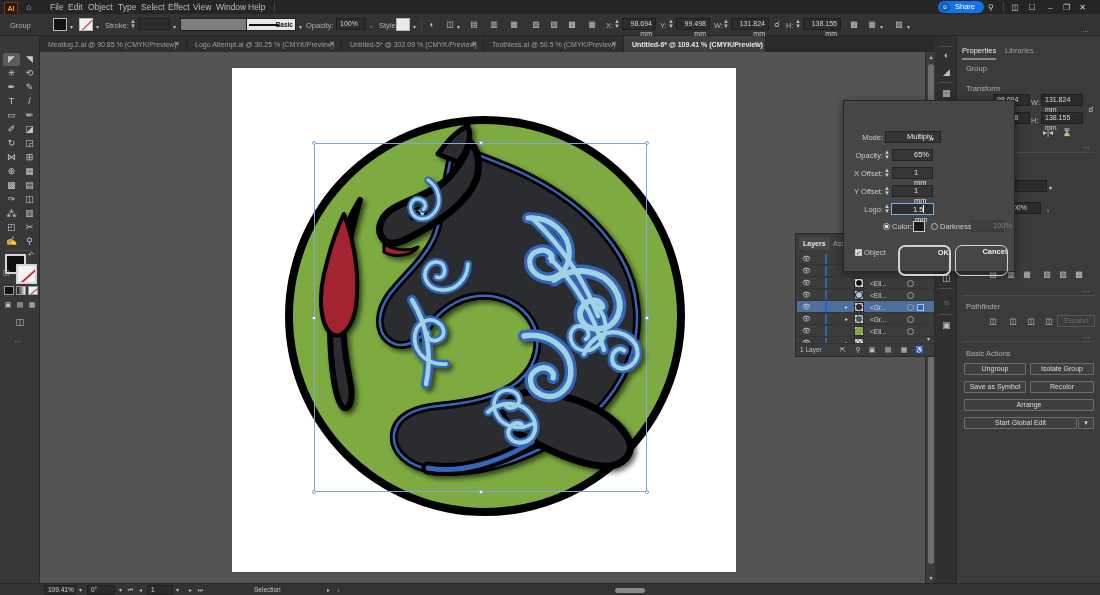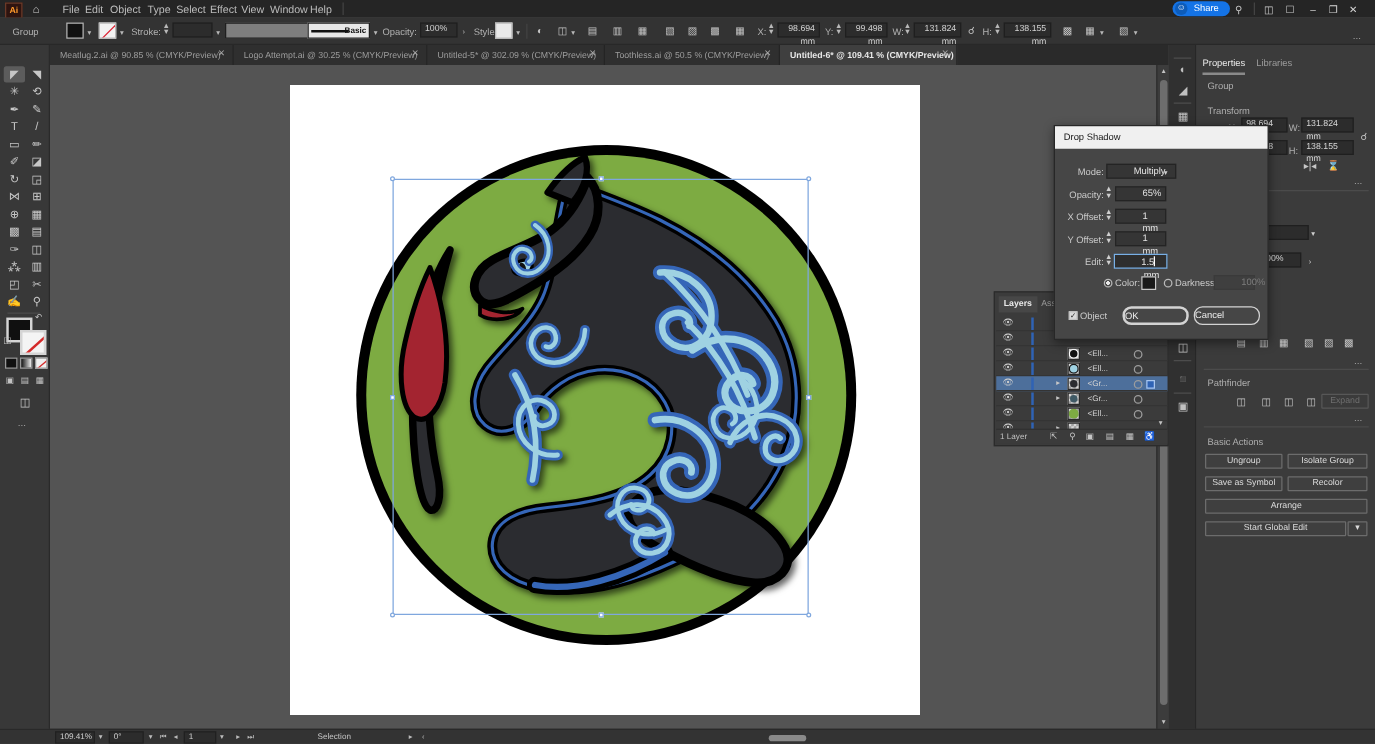--- a/index.html
+++ b/index.html
@@ -101,22 +101,22 @@
   .dlg-title span{position:absolute;left:7px;top:4px;font-size:7.5px;color:#141414;line-height:10px;}
   .d-lbl{position:absolute;font-size:7.5px;color:#cacaca;line-height:10px;text-align:right;white-space:nowrap;}
   .d-field{position:absolute;height:12px;background:#353535;border:1px solid #242424;box-sizing:border-box;
            font-size:7.5px;color:#e4e4e4;line-height:10px;padding-left:21px;}
   .d-field.focus{border:1px solid #79b0e6;background:#2e2e2e;}
   .d-chev{position:absolute;font-size:6px;color:#cfcfcf;line-height:8px;}
   .d-radio{position:absolute;width:7px;height:7px;border:1px solid #b9b9b9;border-radius:4px;box-sizing:border-box;}
   .d-radio.on{background:radial-gradient(circle,#e8e8e8 0 1.4px,transparent 1.6px);}
   .d-check{position:absolute;width:7px;height:7px;border:1px solid #c2c2c2;box-sizing:border-box;background:#d9d9d9;
            color:#1b1b1b;font-size:6px;line-height:6px;text-align:center;}
-  .d-btn{position:absolute;height:15px;border:1px solid #d3d3d3;border-radius:7px;box-sizing:border-box;background:transparent;
-         font-size:7.5px;color:#ededed;line-height:11px;text-align:left;}
+  .d-btn{position:absolute;height:31px;border:1px solid #d3d3d3;border-radius:7px;box-sizing:border-box;background:transparent;
+         font-size:7.5px;color:#ededed;line-height:11px;text-align:right;font-weight:bold;}
   .caret{position:absolute;width:1px;height:8px;background:#ffffff;}
 
   
   .statusbar{position:absolute;left:0;top:583px;width:1100px;height:12px;background:#333333;border-top:1px solid #292929;box-sizing:border-box;}
   .sb-field{position:absolute;top:1px;height:10px;background:#2c2c2c;border:1px solid #202020;box-sizing:border-box;
             font-size:6.5px;color:#d0d0d0;line-height:8px;padding-left:3px;}
   .sb-chev{position:absolute;top:3px;font-size:6px;color:#bdbdbd;line-height:7px;}
   .sb-icon{position:absolute;top:2px;width:9px;color:#bbbbbb;font-size:6px;line-height:8px;text-align:center;}
   .sb-lbl{position:absolute;top:2px;font-size:6.5px;color:#c6c6c6;line-height:8px;}
   .hthumb{position:absolute;left:615px;top:4px;width:30px;height:5px;background:#8a8a8a;border-radius:3px;}
@@ -531,41 +531,38 @@
       <div class="lfoot-icon" style="left:41px;">⇱</div>
       <div class="lfoot-icon" style="left:56px;">⚲</div>
       <div class="lfoot-icon" style="left:70px;">▣</div>
       <div class="lfoot-icon" style="left:86px;">▤</div>
       <div class="lfoot-icon" style="left:102px;">▦</div>
       <div class="lfoot-icon" style="left:118px;">♿</div>
     </div>
   </div>
 
   <div class="dialog">
-    <div class="dlg-title">
-      <span>Drop Shadow</span>
-    </div>
 
     <div class="d-lbl" style="left:6px;top:32px;width:33px;">Mode:</div>
     <div class="d-field" style="left:41px;top:30px;width:56px;">Multiply</div>
     <div class="d-chev" style="left:87px;top:34px;">▾</div>
 
     <div class="d-lbl" style="left:2px;top:50px;width:37px;">Opacity:</div>
     <div class="stepper" style="left:40px;top:49px;color:#cfcfcf;">▲<br>▼</div>
     <div class="d-field" style="left:48px;top:48px;width:41px;">65%</div>
 
     <div class="d-lbl" style="left:1px;top:68px;width:38px;">X Offset:</div>
     <div class="stepper" style="left:40px;top:67px;color:#cfcfcf;">▲<br>▼</div>
     <div class="d-field" style="left:48px;top:66px;width:41px;">1 mm</div>
 
     <div class="d-lbl" style="left:1px;top:86px;width:38px;">Y Offset:</div>
     <div class="stepper" style="left:40px;top:85px;color:#cfcfcf;">▲<br>▼</div>
     <div class="d-field" style="left:48px;top:84px;width:41px;">1 mm</div>
 
-    <div class="d-lbl" style="left:6px;top:104px;width:33px;">Edit:</div>
+    <div class="d-lbl" style="left:6px;top:104px;width:33px;">Logo:</div>
     <div class="stepper" style="left:40px;top:103px;color:#cfcfcf;">▲<br>▼</div>
     <div class="d-field focus" style="left:47px;top:102px;width:43px;">
       <span>1.5</span><span class="caret" style="position:relative;display:inline-block;top:1px;"></span><span style="margin-left:2px;">mm</span>
     </div>
 
     <div class="d-radio on" style="left:39px;top:122px;"></div>
     <div class="d-lbl" style="left:48px;top:121px;width:26px;text-align:left;">Color:</div>
     <div class="abs" style="left:69px;top:120px;width:12px;height:11px;background:#1a1a1a;border:1px solid #c9c9c9;box-sizing:border-box;" title="#1a1a1a"></div>
     <div class="d-radio" style="left:87px;top:122px;"></div>
     <div class="d-lbl" style="left:96px;top:121px;width:40px;text-align:left;">Darkness:</div>

